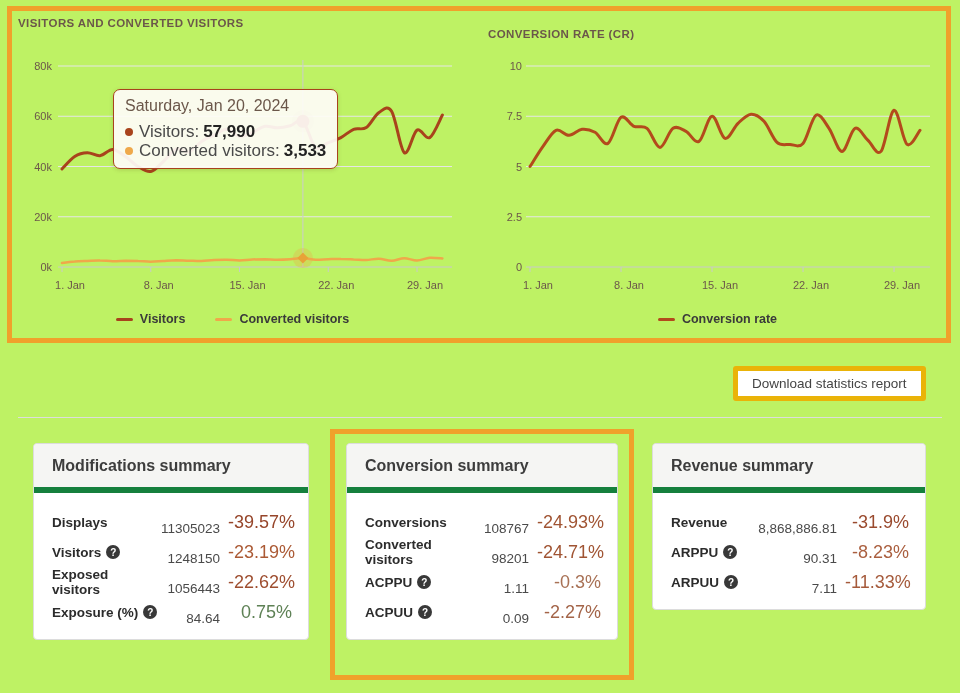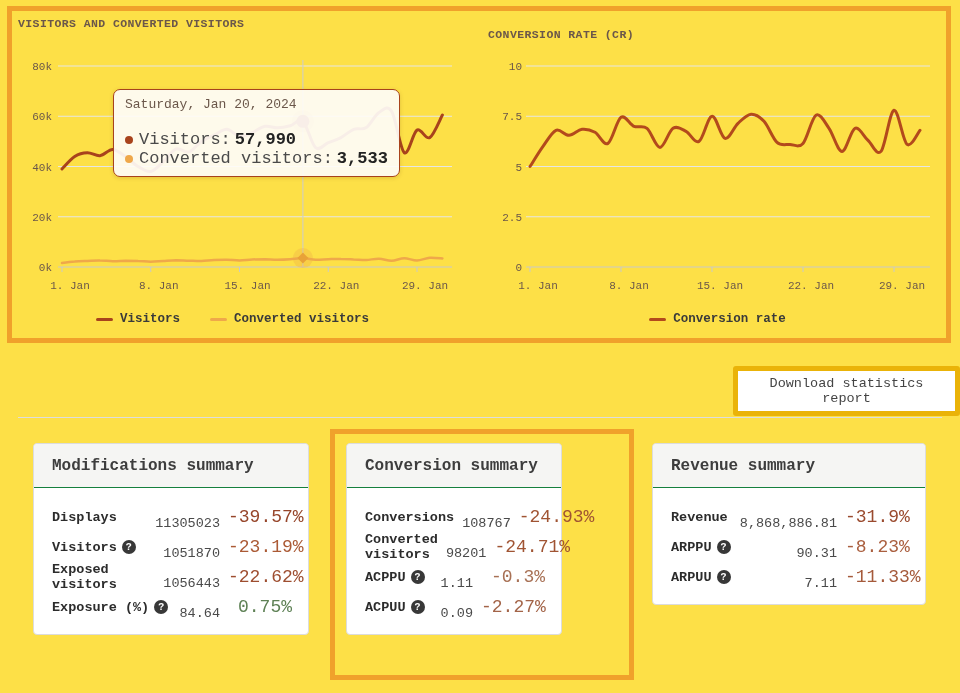--- a/index.html
+++ b/index.html
@@ -1,18 +1,18 @@
 <!DOCTYPE html>
 <html><head>
 <meta charset="utf-8">
 <style>
   * { margin:0; padding:0; box-sizing:border-box; }
   body { background:#fff; }
-  .stage { position:relative; width:960px; height:693px; background:#fde047;
-           font-family:Liberation Mono, monospace; overflow:hidden; }
+  .stage { position:relative; width:960px; height:693px; background:#bef264;
+           font-family:Liberation Sans, sans-serif; overflow:hidden; }
 
   
   .hl-frame { position:absolute; border:5px solid #f0a12b; }
   .hl-top   { left:7px;  top:6px;   width:944px; height:337px; }
   .hl-card  { left:330px; top:429px; width:304px; height:251px; }
 
   
   .chart-title { position:absolute; font-size:11.5px; font-weight:bold;
                  letter-spacing:.4px; color:#6b574a; text-transform:uppercase; }
   .ct-left  { left:18px;  top:17px; }
@@ -29,42 +29,42 @@
   .lg-right { left:480px; width:475px; }
   .legend-item { display:flex; align-items:center; gap:7px; cursor:pointer; }
   .legend-swatch { width:17px; height:3px; border-radius:2px; }
   .legend-label { font-size:12.5px; font-weight:bold; color:#3a3a3a; }
 
   
   .tooltip { position:absolute; left:113px; top:89px; z-index:5;
              background:rgba(254,252,248,0.93); border:1.5px solid #a8431c;
              border-radius:7px; padding:7px 11px 8px 11px; white-space:nowrap;
              box-shadow:0 1px 4px rgba(90,50,20,0.18); }
-  .tt-date { font-size:13px; color:#6b574a; margin-bottom:18px; }
+  .tt-date { font-size:16px; color:#6b574a; margin-bottom:7px; }
   .tt-row  { font-size:17px; color:#4a4a4a; line-height:19px;
              display:flex; align-items:center; }
   .tt-bullet { display:inline-block; width:8px; height:8px; border-radius:50%;
                margin-right:6px; }
   .tt-val { font-weight:bold; color:#222; margin-left:4px; }
 
   
   .dl-btn { position:absolute; left:733px; top:366px; background:#fff;
             border:5px solid #eab308; border-radius:3px; padding:5px 14px;
             font-family:inherit; font-size:13.5px; color:#444; cursor:pointer; }
 
   .divider { position:absolute; left:18px; top:417px; width:924px; height:1px;
              background:#ddd; }
 
   
   .card { position:absolute; top:443px; background:#fff; border:1px solid #dcdcdc;
           border-radius:4px; }
   .card-1 { left:33px;  width:276px; }
-  .card-2 { left:346px; width:216px; }
+  .card-2 { left:346px; width:272px; }
   .card-3 { left:652px; width:274px; }
-  .card-header { background:#f5f5f3; border-bottom:1px solid #15803d;
+  .card-header { background:#f5f5f3; border-bottom:6px solid #15803d;
                  border-radius:4px 4px 0 0; padding:13px 18px 12px 18px; }
   .card-title { font-size:16px; font-weight:bold; color:#3d3d3d; }
   .card-body { padding:14px 16px 12px 18px; }
   .crow { display:grid; grid-template-columns:1fr auto 64px; gap:8px;
           align-items:center; height:30px; }
   .clabel { font-size:13.5px; font-weight:bold; color:#2c2c2c;
             display:flex; align-items:center; gap:5px; }
   .cvalue { font-size:13.5px; color:#4a4a4a; text-align:right;margin-top:12px; }
   .cdelta { font-size:18px; text-align:right; }
   .help-ic { display:inline-flex; width:14px; height:14px; border-radius:50%;
@@ -182,21 +182,21 @@
             <span>Displays</span>
           </span>
           <span class="cvalue">11305023</span>
           <span class="cdelta" style="color: rgb(150, 69, 42);">-39.57%</span>
         </div>
         <div class="crow">
           <span class="clabel">
             <span>Visitors</span>
             <span class="help-ic">?</span>
           </span>
-          <span class="cvalue">1051870</span>
+          <span class="cvalue">1248150</span>
           <span class="cdelta" style="color: rgb(171, 90, 53);">-23.19%</span>
         </div>
         <div class="crow">
           <span class="clabel">
             <span>Exposed visitors</span>
           </span>
           <span class="cvalue">1056443</span>
           <span class="cdelta" style="color: rgb(158, 78, 48);">-22.62%</span>
         </div>
         <div class="crow">

